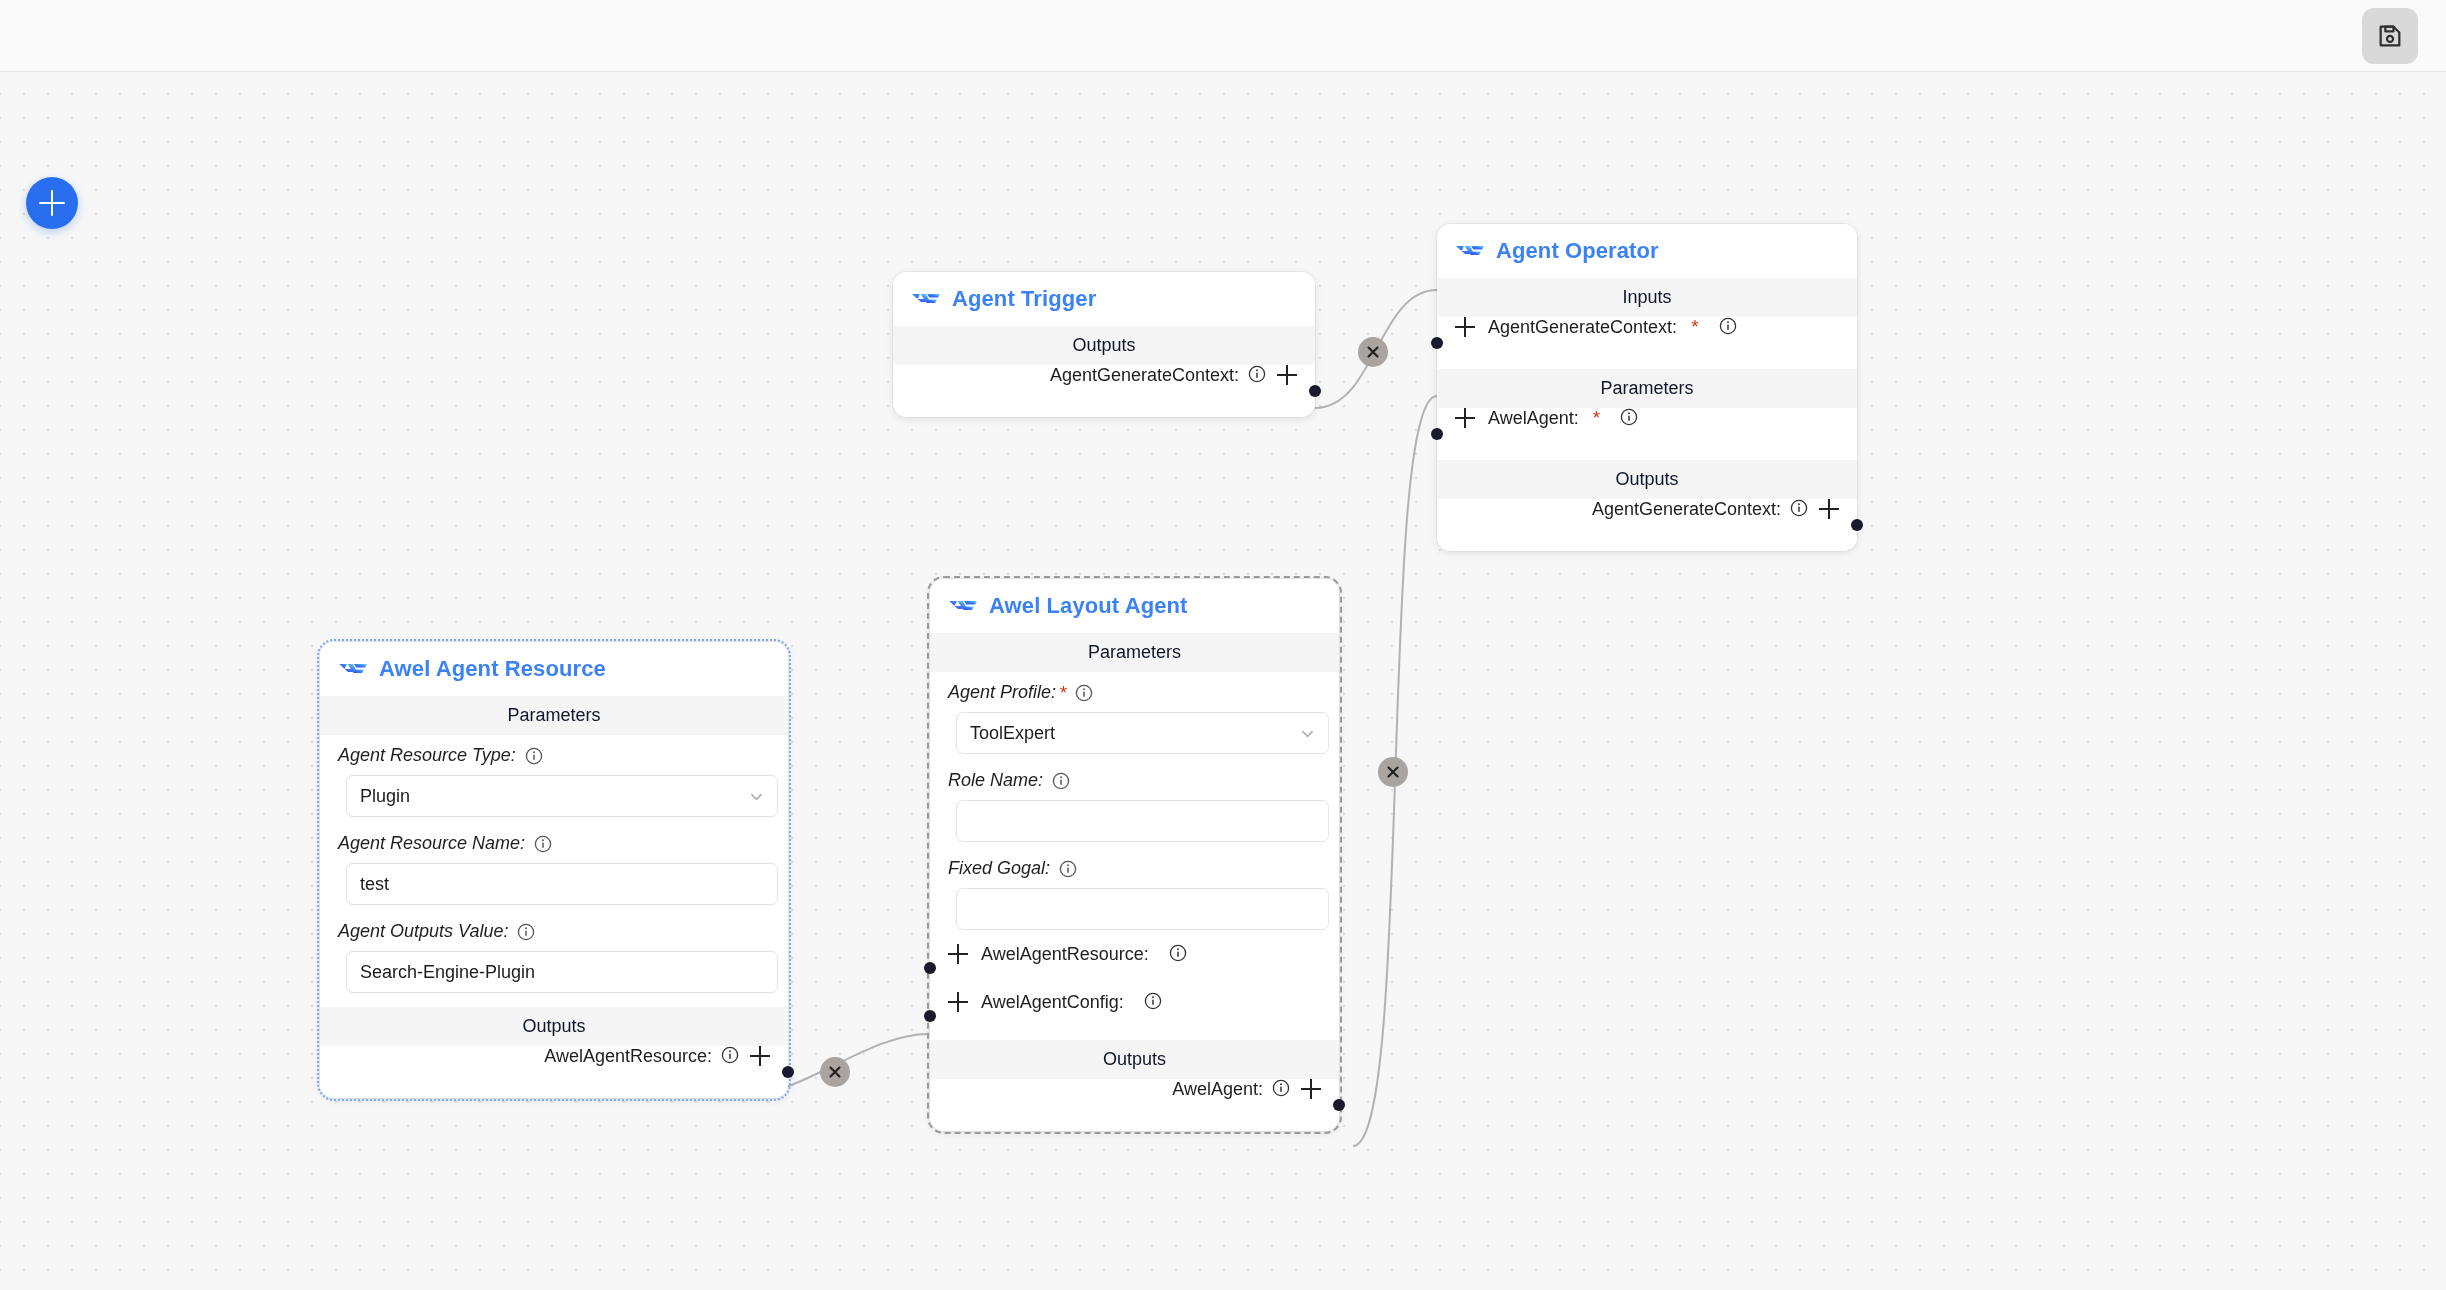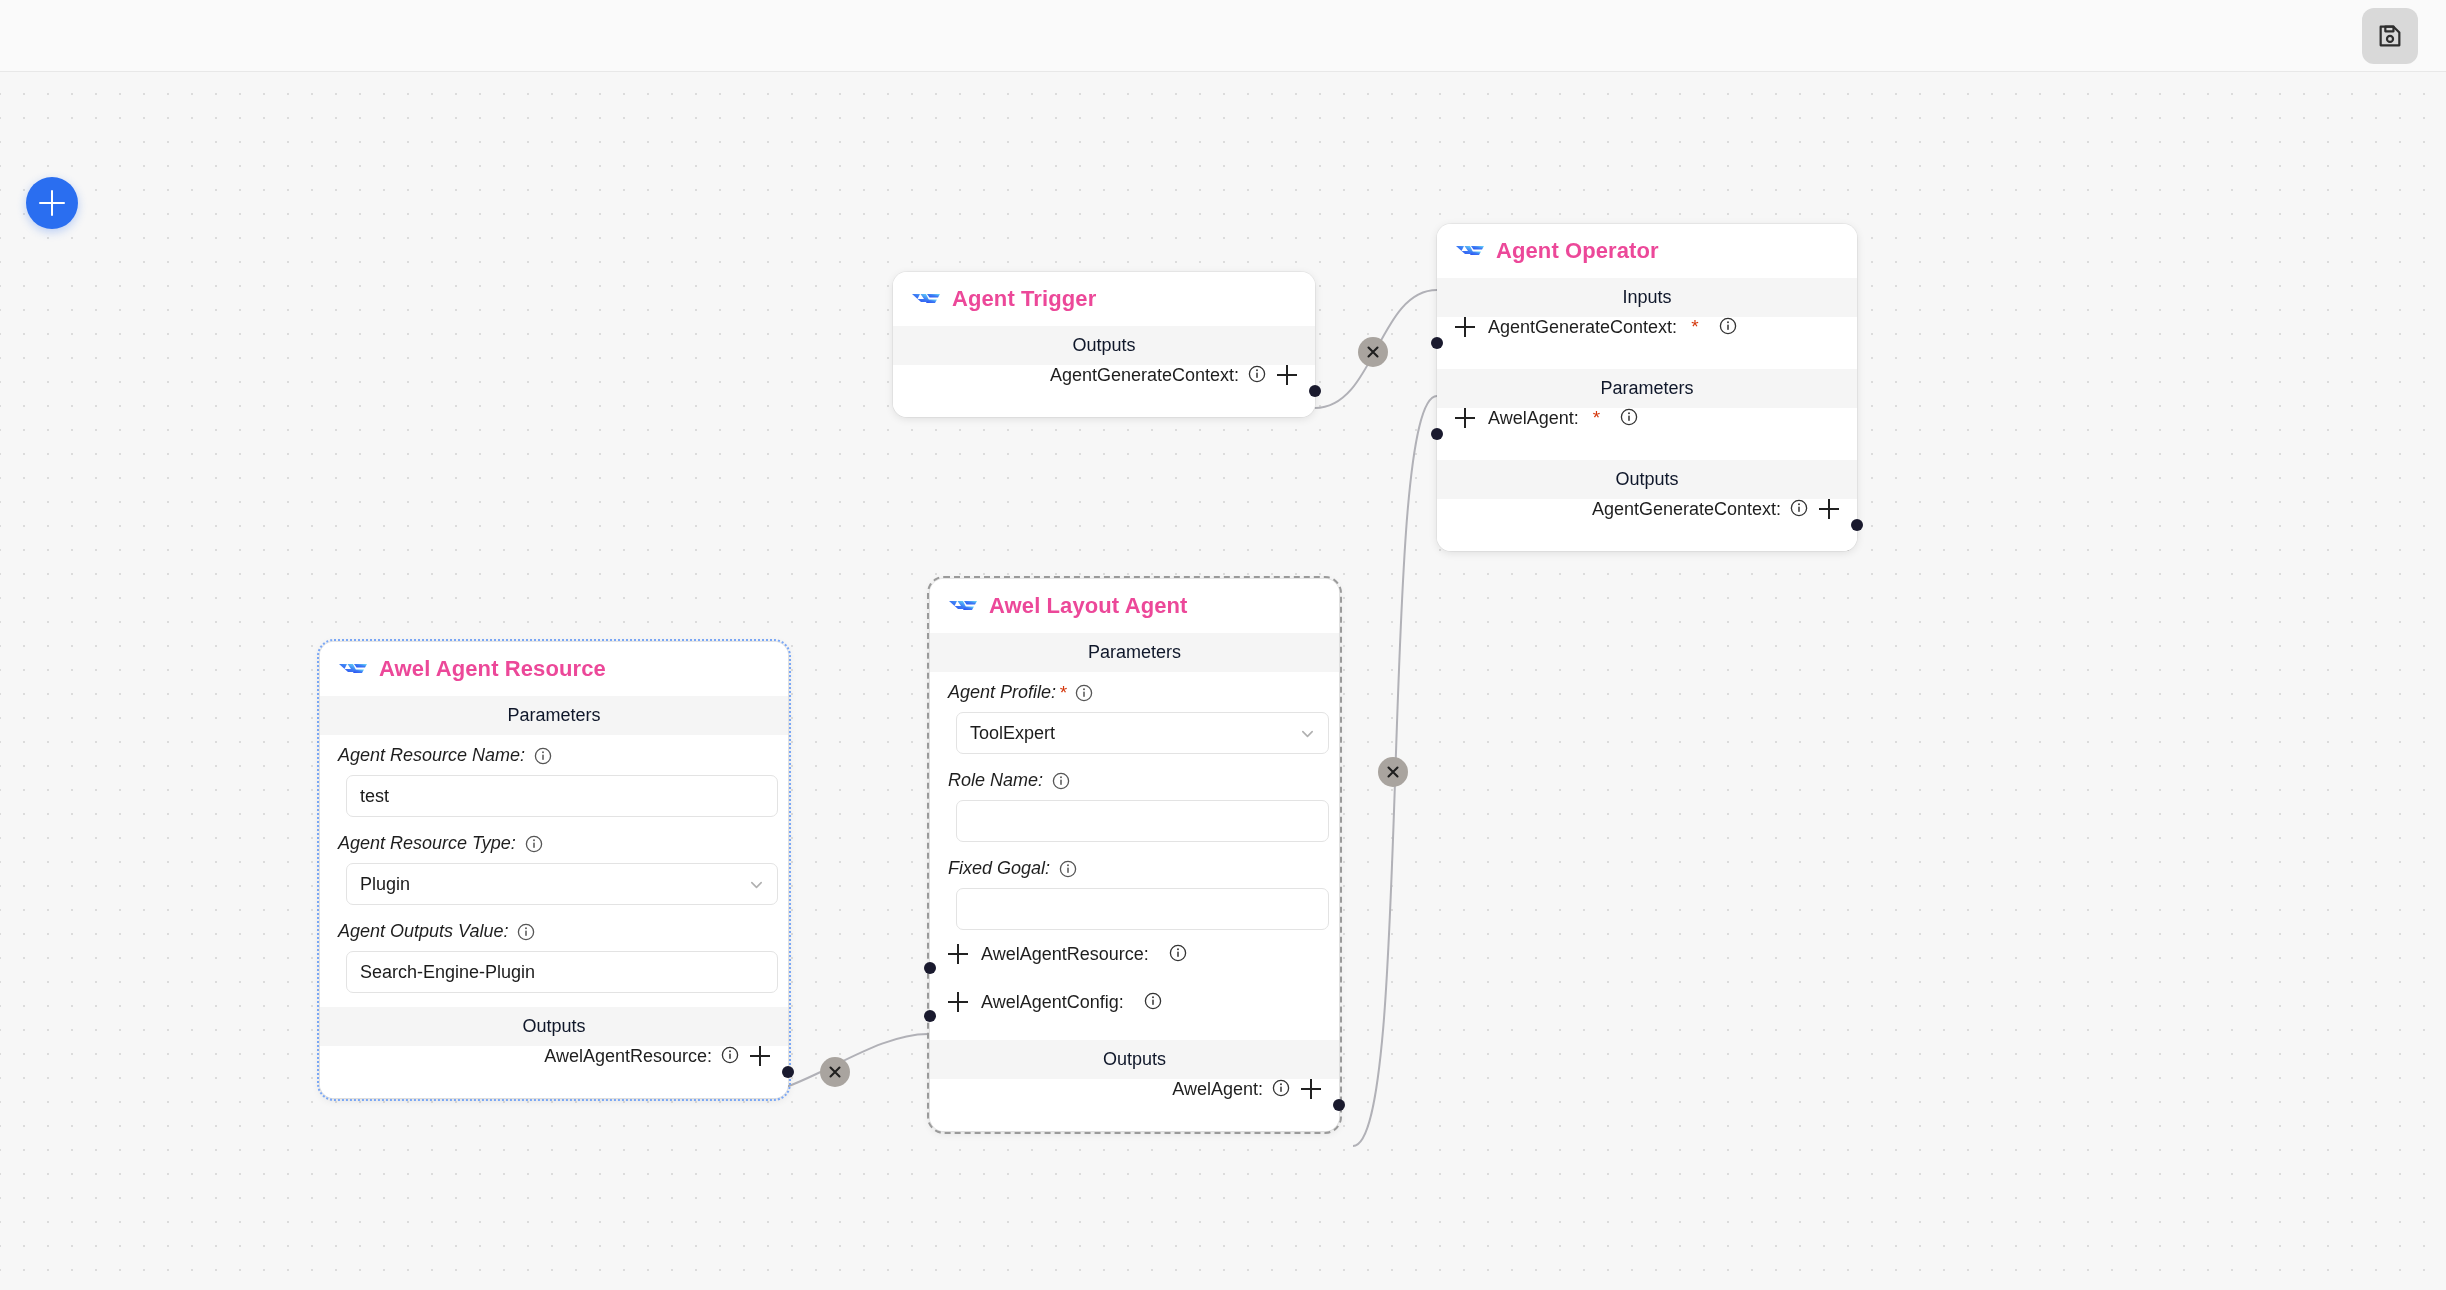--- a/index.html
+++ b/index.html
@@ -83,21 +83,21 @@
   .node.selected-blue { outline: 2px dotted #7aa7f5; outline-offset: 1px; border-radius: 14px; }
   .node.selected-gray { outline: 2px dashed #9a9a9a; outline-offset: 1px; border-radius: 14px; }
 
   .node-head {
     display: flex; align-items: center; gap: 11px;
     padding: 14px 16px 14px 18px;
     border-radius: 14px 14px 0 0;
     background: #fff;
   }
   .node-title {
-    font-size: 22px; font-weight: 700; color: #ec4899; letter-spacing: .1px;
+    font-size: 22px; font-weight: 700; color: #3b82f6; letter-spacing: .1px;
     white-space: nowrap;
   }
   .brand-logo { width: 30px; height: 18px; flex: 0 0 auto; display: block; }
 
   .section-head {
     background: #f5f5f5;
     text-align: center;
     font-size: 18px; color: #0f172a;
     padding: 9px 0;
   }
@@ -296,46 +296,46 @@
         <path d="M16 4 L29 4 L27 7.5 L18.5 7.5 Z" fill="url(#g3)"></path>
         <path d="M17 9.5 L26 9.5 L24 13 L15 13 Z" fill="url(#g3)"></path>
       </svg>
       <div class="node-title">Awel Agent Resource</div>
     </div>
 
     <div class="section-head">Parameters</div>
 
     <div class="field">
       <div class="field-label">
-        <span>Agent Resource Name:</span>
-        <svg class="icon-info" viewBox="0 0 18 18">
-          <circle cx="9" cy="9" r="7.6" fill="none" stroke="#555" stroke-width="1.3"></circle>
-          <circle cx="9" cy="5.3" r="0.95" fill="#555"></circle>
-          <rect x="8.25" y="7.4" width="1.5" height="5.6" rx="0.7" fill="#555"></rect>
-        </svg>
-      </div>
-      <div class="control">
-        <span class="val">test</span>
-      </div>
-    </div>
-
-    <div class="field">
-      <div class="field-label">
         <span>Agent Resource Type:</span>
         <svg class="icon-info" viewBox="0 0 18 18">
           <circle cx="9" cy="9" r="7.6" fill="none" stroke="#555" stroke-width="1.3"></circle>
           <circle cx="9" cy="5.3" r="0.95" fill="#555"></circle>
           <rect x="8.25" y="7.4" width="1.5" height="5.6" rx="0.7" fill="#555"></rect>
         </svg>
       </div>
       <div class="control select">
         <span class="val">Plugin</span>
         <svg class="chev" viewBox="0 0 16 16" fill="none" stroke="#b0b0b0" stroke-width="1.7" stroke-linecap="round" stroke-linejoin="round">
           <path d="M3 6 L8 11 L13 6"></path>
         </svg>
+      </div>
+    </div>
+
+    <div class="field">
+      <div class="field-label">
+        <span>Agent Resource Name:</span>
+        <svg class="icon-info" viewBox="0 0 18 18">
+          <circle cx="9" cy="9" r="7.6" fill="none" stroke="#555" stroke-width="1.3"></circle>
+          <circle cx="9" cy="5.3" r="0.95" fill="#555"></circle>
+          <rect x="8.25" y="7.4" width="1.5" height="5.6" rx="0.7" fill="#555"></rect>
+        </svg>
+      </div>
+      <div class="control">
+        <span class="val">test</span>
       </div>
     </div>
 
     <div class="field" style="padding-bottom:14px;">
       <div class="field-label">
         <span>Agent Outputs Value:</span>
         <svg class="icon-info" viewBox="0 0 18 18">
           <circle cx="9" cy="9" r="7.6" fill="none" stroke="#555" stroke-width="1.3"></circle>
           <circle cx="9" cy="5.3" r="0.95" fill="#555"></circle>
           <rect x="8.25" y="7.4" width="1.5" height="5.6" rx="0.7" fill="#555"></rect>

